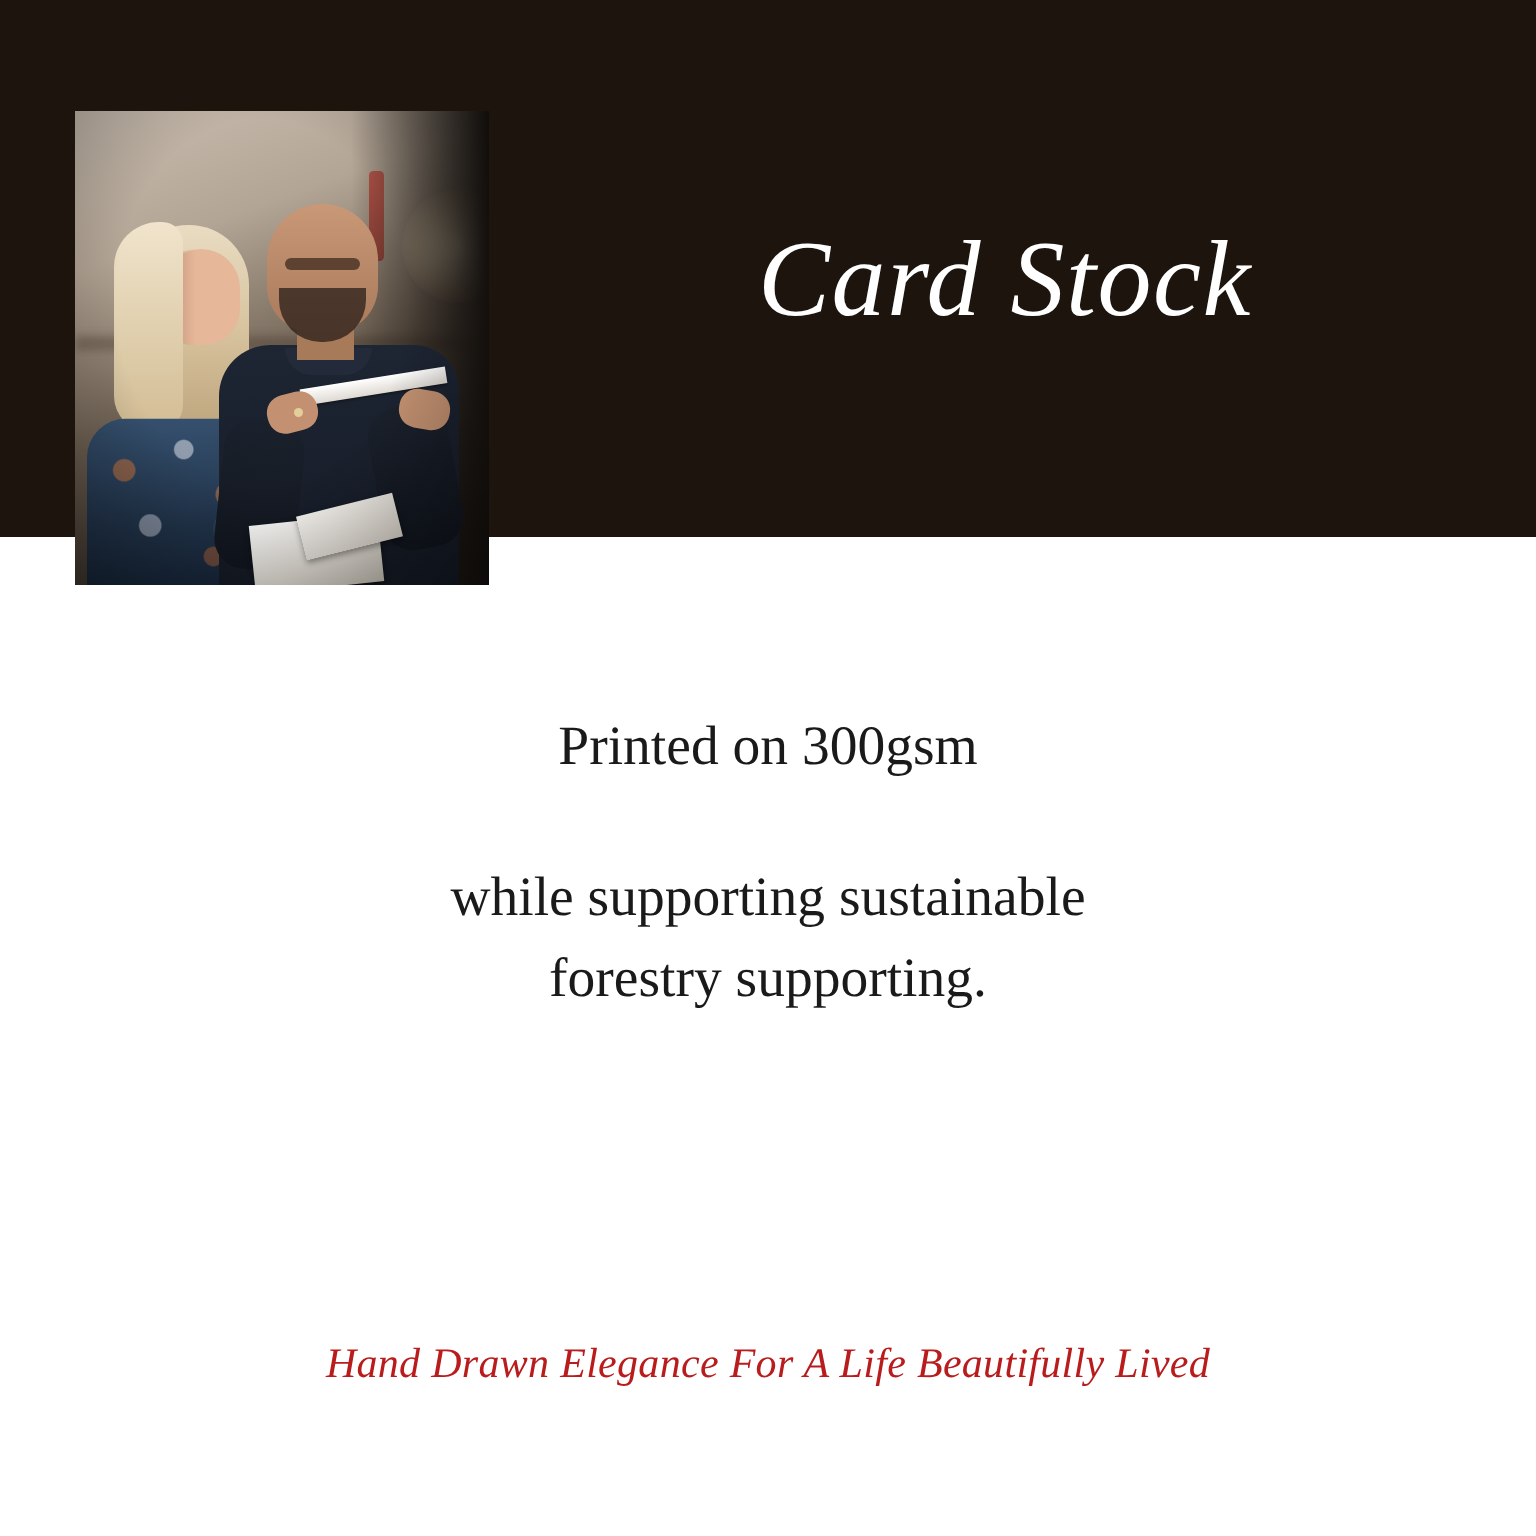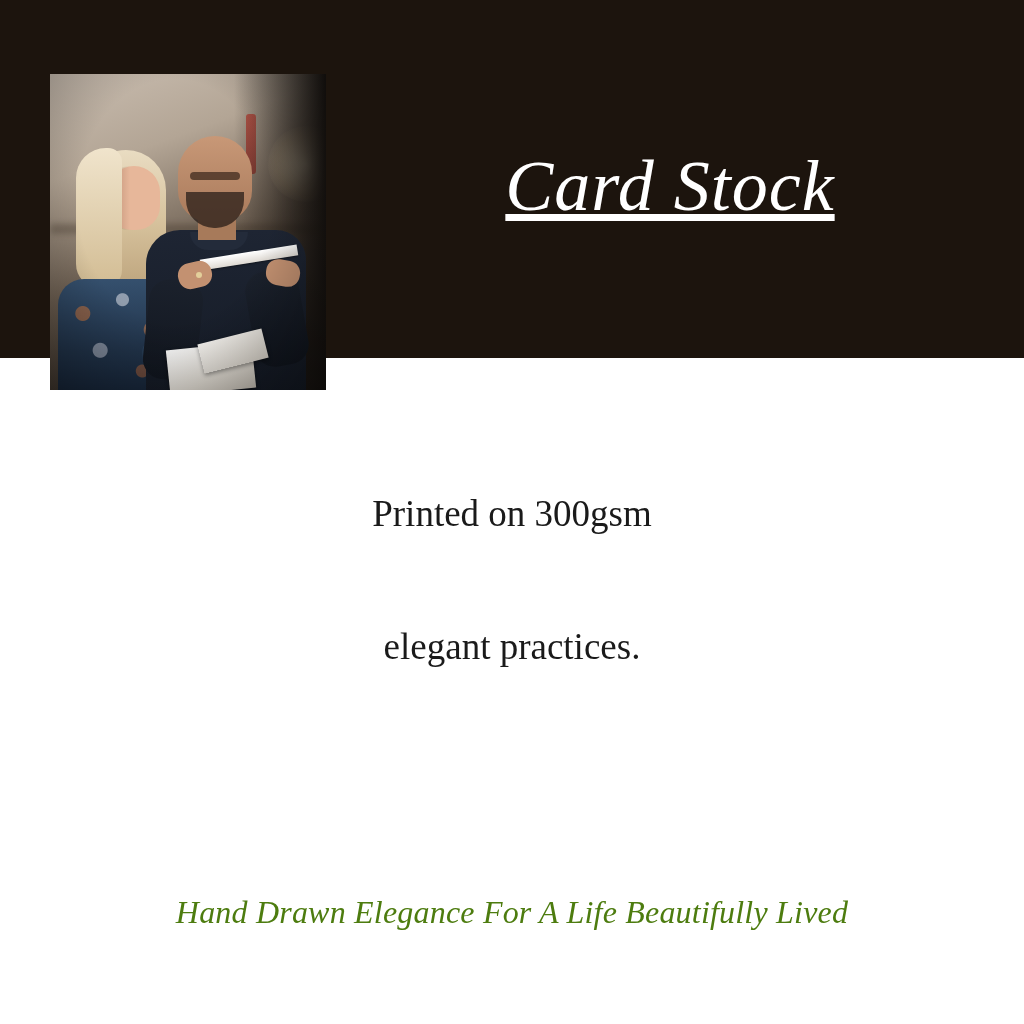--- a/index.html
+++ b/index.html
@@ -29,21 +29,20 @@
     top: 150px;
     width: 620px;
     text-align: center;
     color: #ffffff;
     font-family: "Liberation Serif", serif;
     font-style: italic;
     font-size: 72px;
     line-height: 1;
     letter-spacing: 1px;
     white-space: nowrap;
-    text-decoration: underline;
   }
   
   .photo {
     position: absolute;
     left: 50px;
     top: 74px;
     width: 276px;
     height: 316px;
     overflow: hidden;
     background: #2b2520;
@@ -260,35 +259,35 @@
     left: 62px;
     top: 470px;
     width: 900px;
     text-align: center;
     color: #1a1a1a;
     font-family: "Liberation Serif", serif;
     font-size: 37px;
     line-height: 53px;
   }
   .body-copy .para {
-    margin: 17px;
+    margin: 1px;
   }
   .body-copy .gap {
     height: 46px;
   }
   .tagline {
     position: absolute;
     left: 62px;
     top: 893px;
     width: 900px;
     text-align: center;
-    color: #4d7c0f;
+    color: #b91c1c;
     font-family: "Liberation Serif", serif;
     font-style: italic;
-    font-size: 32px;
+    font-size: 28px;
     line-height: 1.2;
     letter-spacing: .2px;
     white-space: nowrap;
   }
 </style>
 </head>
 <body>
 
 <div class="canvas">
 
@@ -328,18 +327,19 @@
 
       <div class="photo-vignette"></div>
     </div>
   </div>
 
   <div class="hero-title">Card Stock</div>
 
   <div class="body-copy">
     <p class="para">Printed on 300gsm</p>
     <div class="gap"></div>
-    <p class="para">elegant practices.</p>
+    <p class="para">while supporting sustainable</p>
+    <p class="para">forestry supporting.</p>
   </div>
 
   <div class="tagline">Hand Drawn Elegance For A Life Beautifully Lived</div>
 
 </div>
 
 </body></html>

